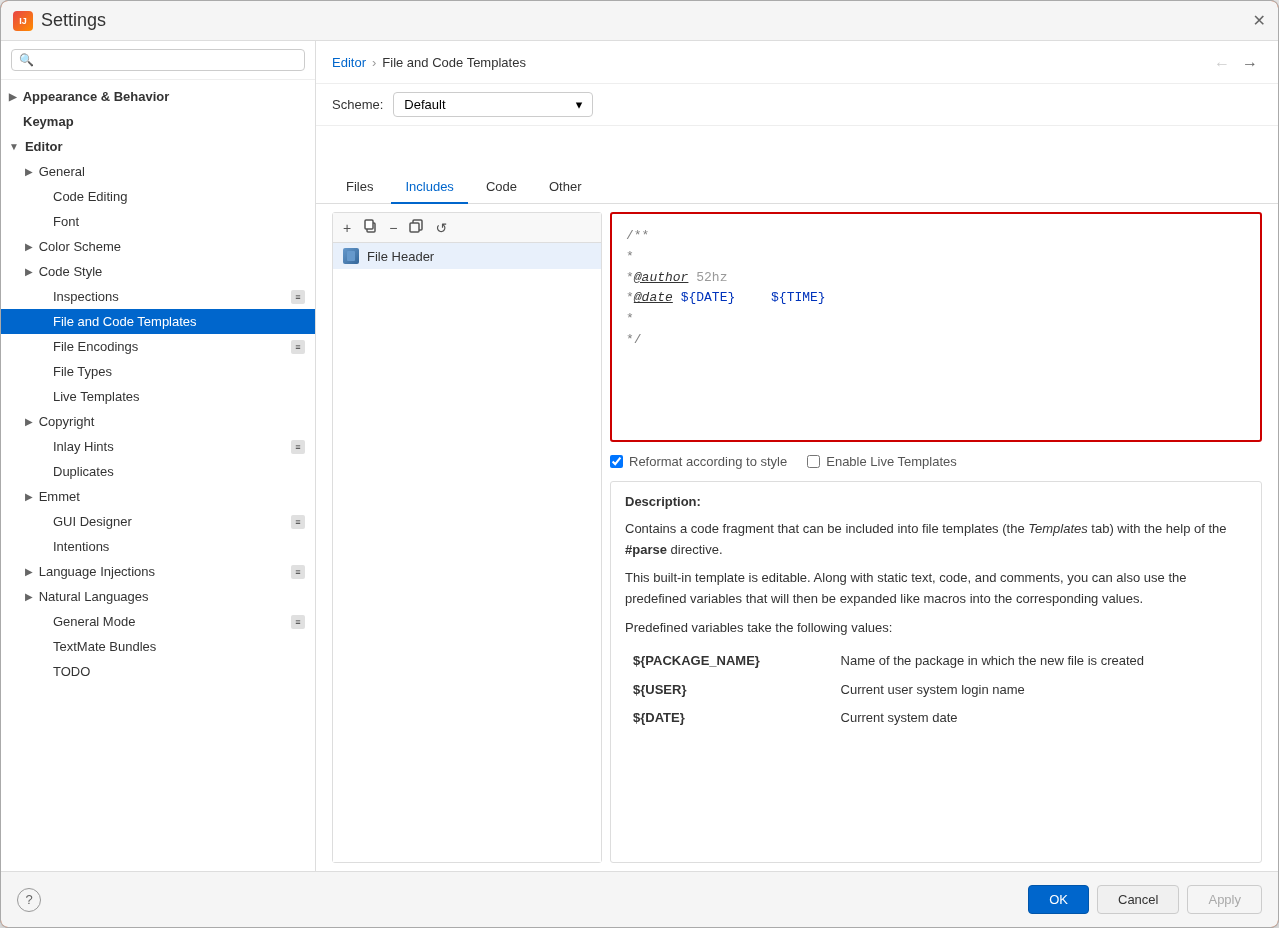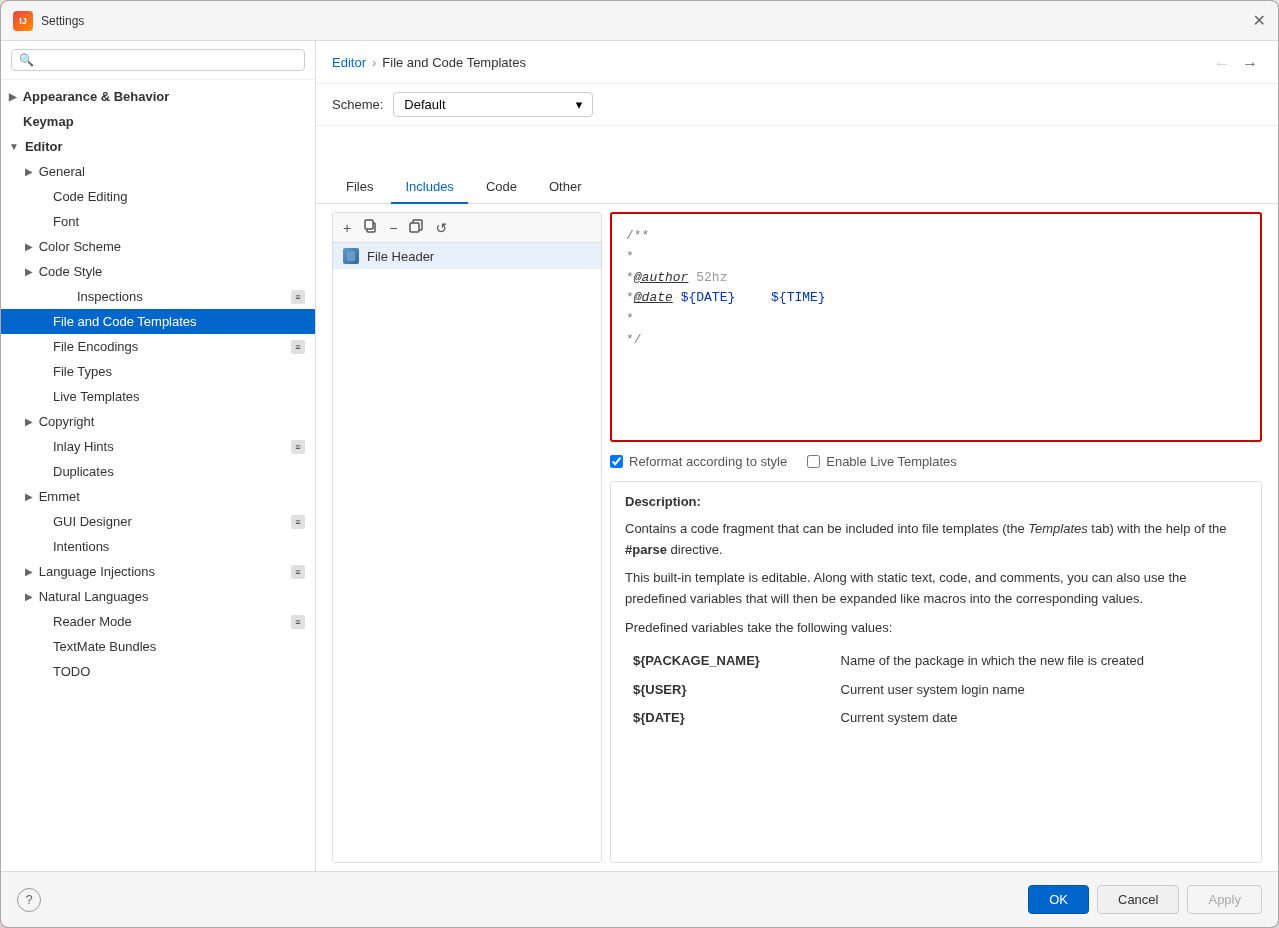--- a/index.html
+++ b/index.html
@@ -43,21 +43,21 @@
       background: linear-gradient(135deg, #e84545, #ff8c00);
       border-radius: 4px;
       display: flex;
       align-items: center;
       justify-content: center;
       color: white;
       font-size: 10px;
       font-weight: bold;
     }
     .title-text {
-      font-size: 12px;
+      font-size: 18px;
       color: #333;
     }
     .close-btn {
       cursor: pointer;
       font-size: 16px;
       color: #666;
       background: none;
       border: none;
       line-height: 1;
     }
@@ -405,21 +405,21 @@
         <div class="nav-item level1">
           <span class="arrow">▶</span>
           <span>Color Scheme</span>
         </div>
 
         <div class="nav-item level1">
           <span class="arrow">▶</span>
           <span>Code Style</span>
         </div>
 
-        <div class="nav-item level2" style="padding-left:76px;justify-content:space-between;">
+        <div class="nav-item level2" style="padding-left:52px;justify-content:space-between;">
           <span>Inspections</span>
           <div class="badge">≡</div>
         </div>
 
         <div class="nav-item level2 selected" style="padding-left:52px;">
           <span>File and Code Templates</span>
         </div>
 
         <div class="nav-item level2" style="padding-left:52px;justify-content:space-between;">
           <span>File Encodings</span>
@@ -469,21 +469,21 @@
           </div>
           <div class="badge">≡</div>
         </div>
 
         <div class="nav-item level1">
           <span class="arrow">▶</span>
           <span>Natural Languages</span>
         </div>
 
         <div class="nav-item level2" style="padding-left:52px;justify-content:space-between;">
-          <span>Reader Mode</span>
+          <span>General Mode</span>
           <div class="badge">≡</div>
         </div>
 
         <div class="nav-item level2" style="padding-left:52px;">
           <span>TextMate Bundles</span>
         </div>
 
         <div class="nav-item level2" style="padding-left:52px;">
           <span>TODO</span>
         </div>

